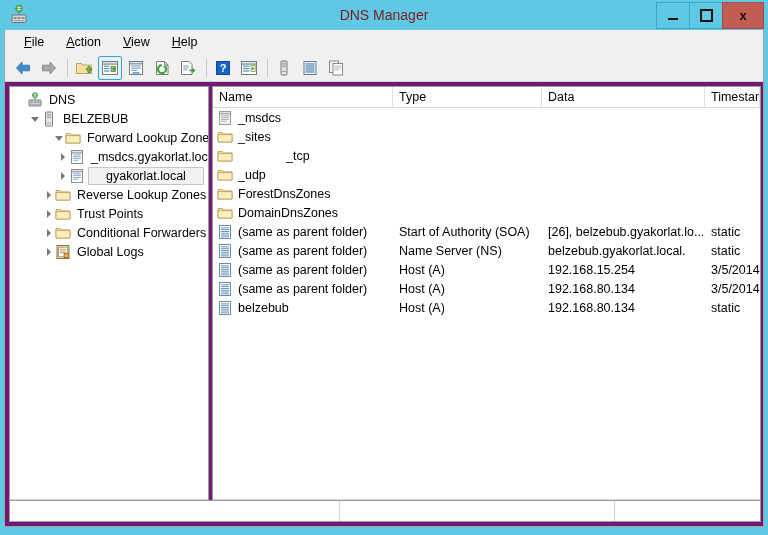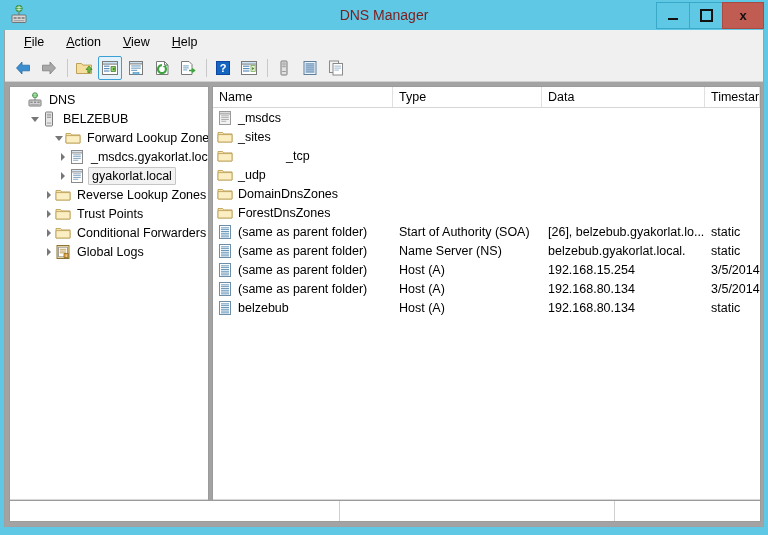--- a/index.html
+++ b/index.html
@@ -26,21 +26,21 @@
     font-size:12px;color:#111;
   }
   .winbtn.close{background:#c15c52;border-color:#a84a42;color:#111;width:40px;
     font-weight:bold;font-size:13px;}
   .minbox{width:10px;height:2px;background:#111;margin-top:6px;}
   .maxbox{width:9px;height:9px;border:2px solid #111;}
 
   
   .client{
     position:absolute;left:4px;top:30px;width:760px;height:497px;
-    background:#a3a3a3;border:1px solid #a0a0a0;border-top:none;
+    background:#701a75;border:1px solid #a0a0a0;border-top:none;
     box-sizing:border-box;
   }
 
   
   .menubar{position:absolute;left:0;top:0;width:758px;height:24px;background:#f0f0f0;
     display:flex;align-items:center;padding-left:8px;box-sizing:border-box;}
   .menuitem{padding:3px 11px;font-size:12.5px;color:#000;cursor:default;}
   .menuitem u{text-decoration:underline;}
 
   
@@ -61,21 +61,21 @@
     position:absolute;left:207px;top:56px;width:549px;height:432px;
     background:#fff;border:1px solid #9b9b9b;box-sizing:border-box;overflow:hidden;
   }
 
   
   .tree{position:absolute;left:0;top:0;width:198px;height:410px;overflow:hidden;padding-top:3px;}
   .tnode{height:19px;display:flex;align-items:center;white-space:nowrap;font-size:12.5px;}
   .texp{width:13px;height:19px;display:flex;align-items:center;justify-content:center;flex:0 0 13px;}
   .tico{width:16px;height:16px;margin-right:4px;flex:0 0 16px;display:flex;align-items:center;justify-content:center;}
   .tlabel{padding:0 2px;line-height:16px;}
-  .tnode.selected .tlabel{background:#f2f2f2;border:1px solid #c6c6c6;padding:0 3px;
+  .tnode.selected .tlabel{background:#f2f2f2;border:1px solid #c6c6c6;padding:0 17px;
     margin:0 -1px;border-radius:1px;}
   .arrow{width:0;height:0;border-left:4px solid #777;border-top:4px solid transparent;
     border-bottom:4px solid transparent;}
   .arrow.open{border-left:4px solid transparent;border-right:4px solid transparent;
     border-top:5px solid #777;border-bottom:none;margin-top:2px;}
 
   
   .lhead{position:absolute;left:0;top:0;width:547px;height:20px;background:#fff;
     border-bottom:1px solid #d6d6d6;display:flex;}
   .lhcell{height:20px;line-height:20px;font-size:12.5px;padding-left:6px;
@@ -489,41 +489,41 @@
             </div>
           </div>
           <div class="lrow">
             <div class="lc name" style="width: 180px;">
               <span class="lico">
                 <svg width="16" height="16" viewBox="0 0 16 16">
                   <path d="M1 3.5h4.6l1.1 1.4H15v8.1H1z" fill="#f7e3a8" stroke="#bda15a" stroke-width="0.9" stroke-linejoin="round"></path>
                   <path d="M1 5.6h14v7.4H1z" fill="#fbeec2" stroke="#bda15a" stroke-width="0.9"></path>
                 </svg>
               </span>
-              <span>DomainDnsZones</span>
+              <span>ForestDnsZones</span>
             </div>
             <div class="lc" style="width: 149px;">
               <span></span>
             </div>
             <div class="lc" style="width: 163px;">
               <span></span>
             </div>
             <div class="lc" style="width: 55px;">
               <span></span>
             </div>
           </div>
           <div class="lrow">
             <div class="lc name" style="width: 180px;">
               <span class="lico">
                 <svg width="16" height="16" viewBox="0 0 16 16">
                   <path d="M1 3.5h4.6l1.1 1.4H15v8.1H1z" fill="#f7e3a8" stroke="#bda15a" stroke-width="0.9" stroke-linejoin="round"></path>
                   <path d="M1 5.6h14v7.4H1z" fill="#fbeec2" stroke="#bda15a" stroke-width="0.9"></path>
                 </svg>
               </span>
-              <span>ForestDnsZones</span>
+              <span>DomainDnsZones</span>
             </div>
             <div class="lc" style="width: 149px;">
               <span></span>
             </div>
             <div class="lc" style="width: 163px;">
               <span></span>
             </div>
             <div class="lc" style="width: 55px;">
               <span></span>
             </div>

